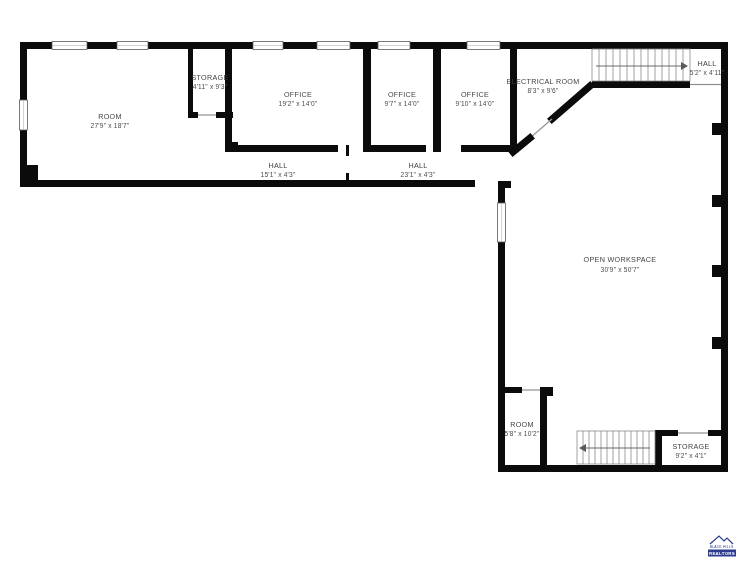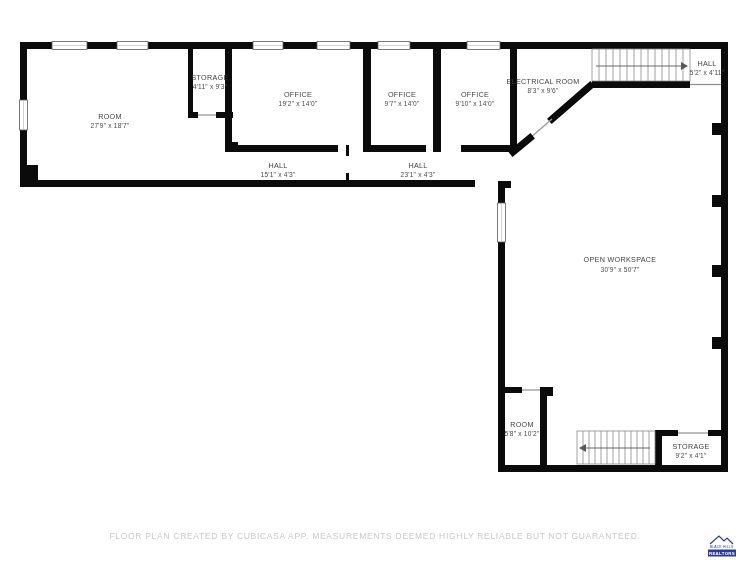--- a/index.html
+++ b/index.html
@@ -194,21 +194,20 @@
         <text class="room-name" x="522" y="427">ROOM</text>
         <text class="room-dims" x="522" y="436">5'8" x 10'2"</text>
       </g>
       <g>
         <text class="room-name" x="691" y="449">STORAGE</text>
         <text class="room-dims" x="691" y="458">9'2" x 4'1"</text>
       </g>
     </g>
   </svg>
 
-  <div class="footer">FLOOR PLAN CREATED BY CUBICASA APP. MEASUREMENTS DEEMED HIGHLY RELIABLE BUT NOT GUARANTEED.</div>
 
   <svg class="logo" viewBox="0 0 40 27">
     <polyline points="4,12 13,4 18,9 21,6 27,12" fill="none" stroke="#2d3c8e" stroke-width="1.2"></polyline>
     <text x="15.5" y="16" text-anchor="middle" font-size="3.4" fill="#2d3c8e" font-family="Liberation Sans, sans-serif" letter-spacing="0.2">BLACK HILLS</text>
     <rect x="2" y="17.5" width="28" height="7" fill="#2d3c8e"></rect>
     <text x="16" y="22.8" text-anchor="middle" font-size="4.4" fill="#ffffff" font-weight="bold" font-family="Liberation Sans, sans-serif" letter-spacing="0.3">REALTORS</text>
   </svg>
 
 </div>
 

